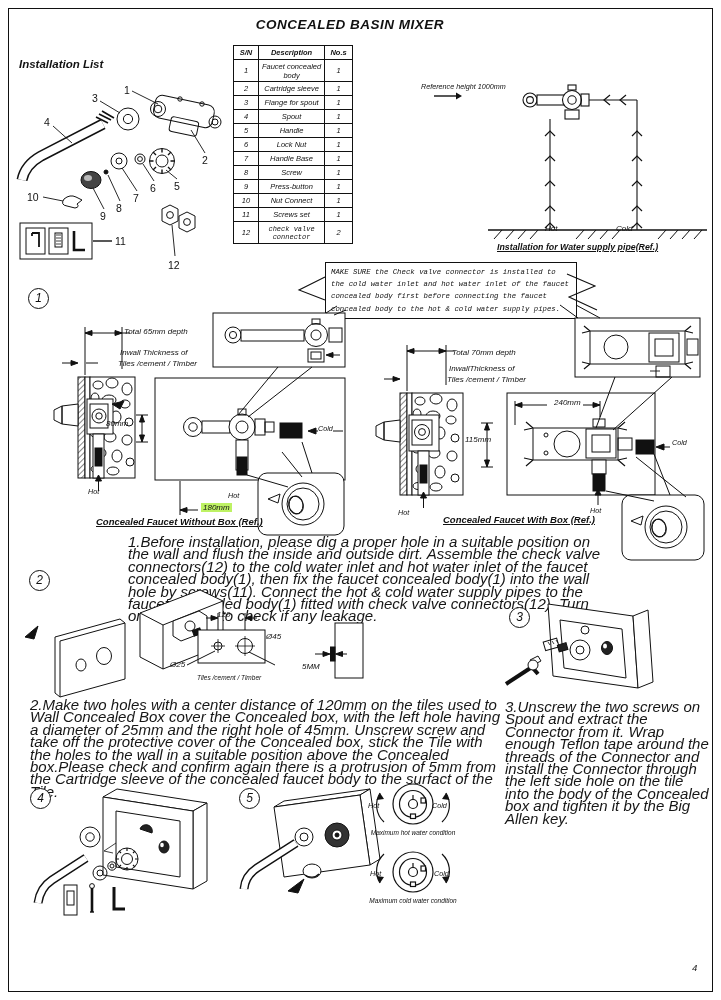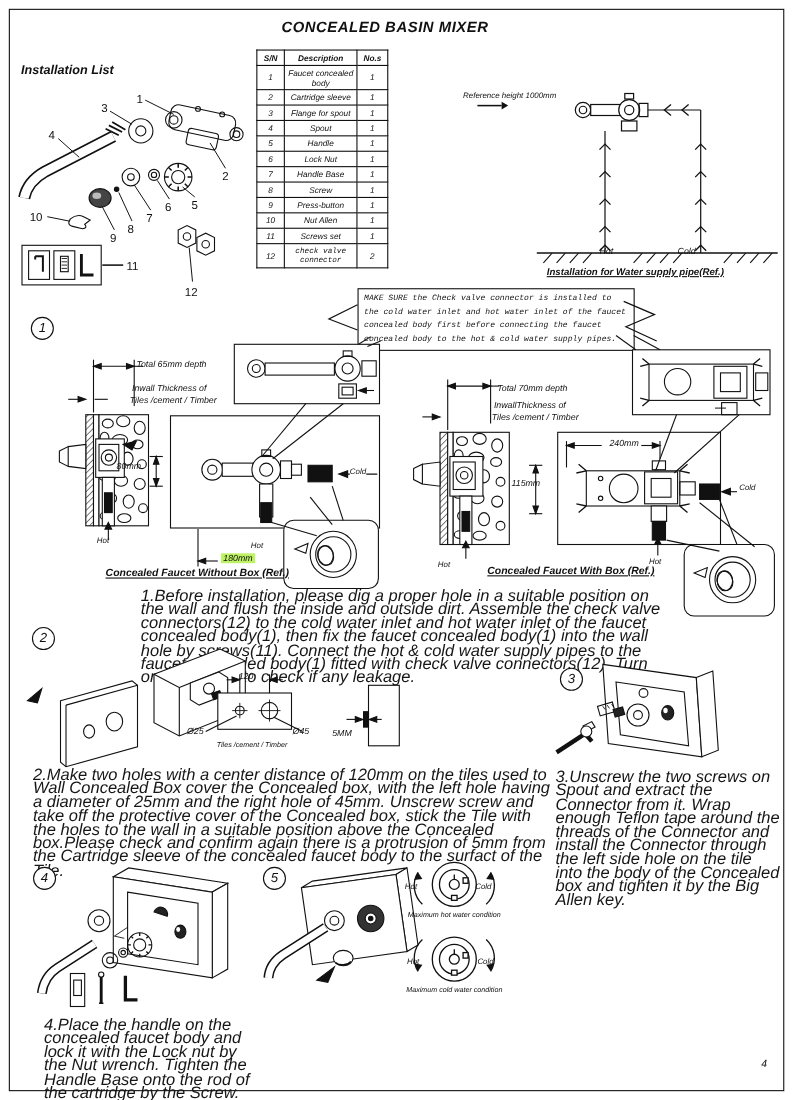--- a/index.html
+++ b/index.html
@@ -175,21 +175,21 @@
           <td>Screw</td>
           <td>1</td>
         </tr>
     <tr>
           <td>9</td>
           <td>Press-button</td>
           <td>1</td>
         </tr>
     <tr>
           <td>10</td>
-          <td>Nut Allen</td>
+          <td>Nut Connect</td>
           <td>1</td>
         </tr>
     <tr>
           <td>11</td>
           <td>Screws set</td>
           <td>1</td>
         </tr>
     <tr class="tall">
           <td>12</td>
           <td class="mono wrapcell">check valve connector</td>
@@ -560,21 +560,21 @@
         <rect x="305.5" y="62" width="4.5" height="14" fill="#111"></rect>
         <line x1="290" y1="69" x2="303" y2="69"></line>
           <path d="M305,69 l-7,-2.5 v5 z" fill="#111"></path>
         <line x1="312" y1="69" x2="322" y2="69"></line>
           <path d="M310.5,69 l7,-2.5 v5 z" fill="#111"></path>
       </g>
     </g>
   </svg>
   <div class="abs dim" style="left:217px;top:610px;">120</div>
   <div class="abs dim" style="left:170px;top:660px;">Ø25</div>
-  <div class="abs dim" style="left:266px;top:660px;">Ø45</div>
+  <div class="abs dim" style="left:266px;top:632px;">Ø45</div>
   <div class="abs dim-sm" style="left:197px;top:674px;">Tiles /cement / Timber</div>
   <div class="abs dim" style="left:302px;top:662px;background:#fff;">5MM</div>
   <div class="abs para" style="left:30px;top:699px;width:476px;">2.Make two holes with a center distance of 120mm on the tiles used to Wall Concealed Box cover the Concealed box, with the left hole having a diameter of 25mm and the right hole of 45mm. Unscrew screw and take off the protective cover of the Concealed box, stick the Tile with the holes to the wall in a suitable position above the Concealed box.Please check and confirm again there is a protrusion of 5mm from the Cartridge sleeve of the concealed faucet body to the surfact of the Tile.</div>
 
   <div class="abs marker" style="left:509px;top:607px;">3</div>
   <svg style="left:500px;top:598px;" width="160" height="100" viewBox="0 0 160 100">
     <g fill="none" stroke="#111" stroke-width="1">
       <g>
         <polygon points="48,6 133,18 138,90 53,78" fill="#fff"></polygon>
         <polygon points="133,18 148,12 153,84 138,90" fill="#fff"></polygon>
@@ -627,21 +627,20 @@
       <g>
         <rect x="36" y="100" width="13" height="30" fill="#fff"></rect>
           <rect x="39" y="106" width="7" height="14"></rect>
         <path d="M64,103 v24" stroke-width="2.6"></path>
           <circle cx="64" cy="101" r="2.4"></circle>
           <path d="M62,127 h4" stroke-width="1.4"></path>
         <path d="M86,102 v22 h11" stroke-width="3"></path>
       </g>
     </g>
   </svg>
-  <div class="abs para" style="left:40px;top:926px;width:196px;">4.Place the handle on the concealed faucet body and lock it with the Lock nut by the Nut wrench. Tighten the Handle Base onto the rod of the cartridge by the Screw.</div>
 
   <div class="abs marker" style="left:239px;top:788px;">5</div>
   <svg style="left:232px;top:785px;" width="162" height="118" viewBox="0 0 162 118">
     <g fill="none" stroke="#111" stroke-width="1">
       <g>
         <polygon points="42,22 52,16 138,4 128,10" fill="#fff"></polygon>
         <polygon points="128,10 138,4 148,74 138,80" fill="#fff"></polygon>
         <polygon points="42,22 128,10 138,80 52,92" fill="#fff"></polygon>
       </g>
       <g>

